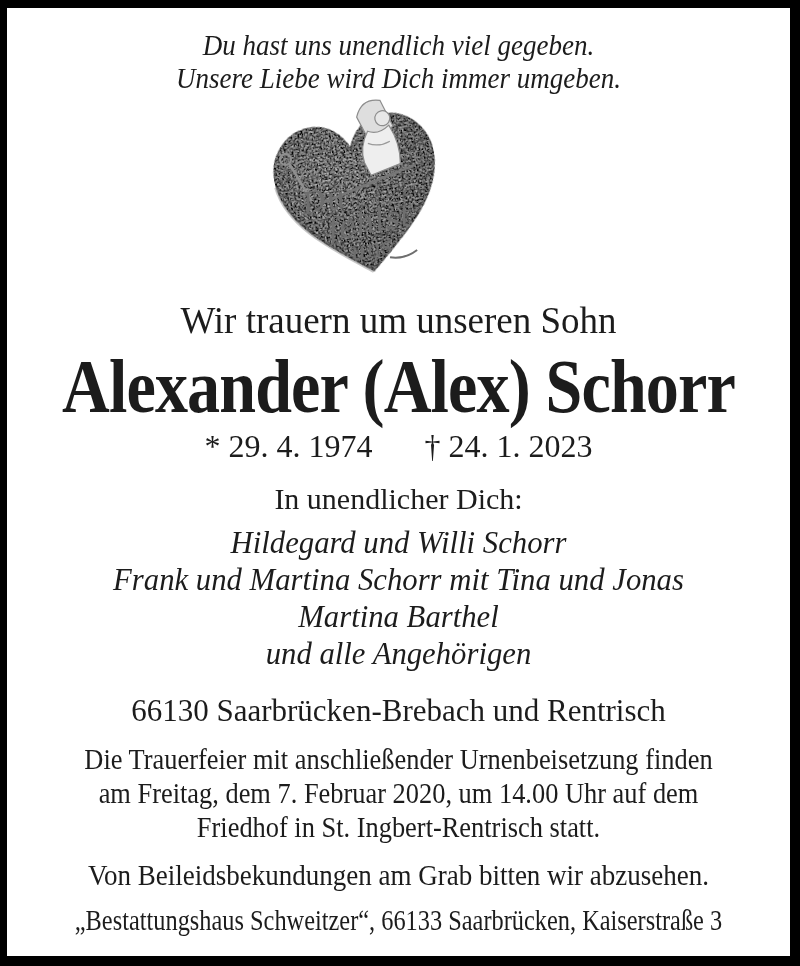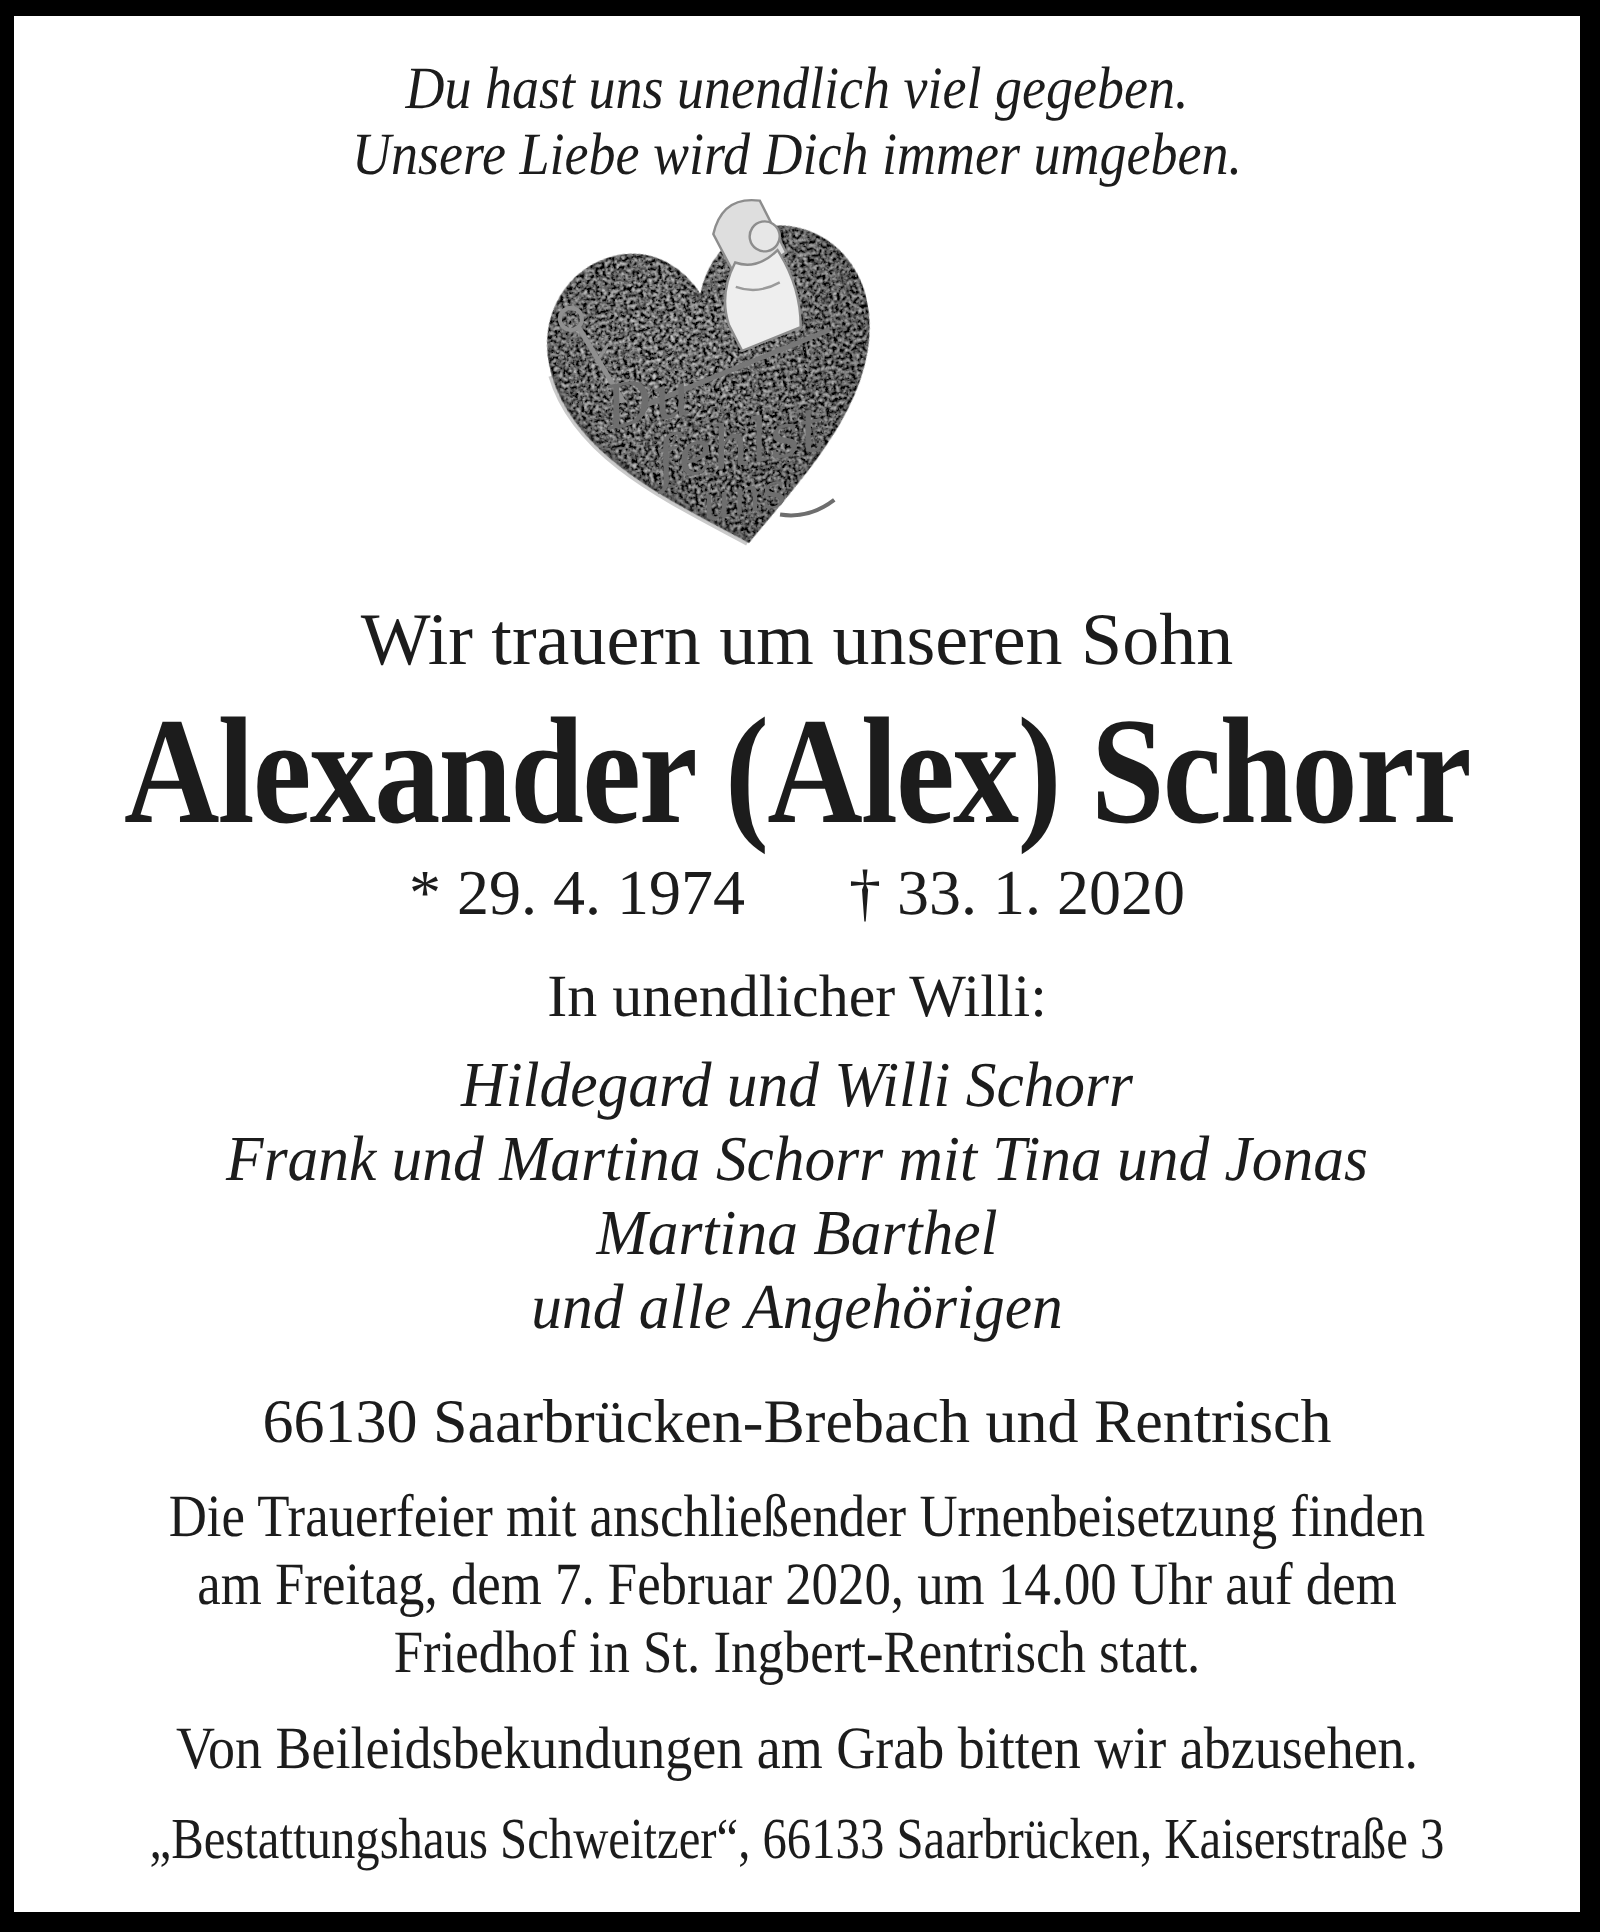--- a/index.html
+++ b/index.html
@@ -81,24 +81,24 @@
           <path d="M120,164 q14,5 28,-2" stroke="#6e6e6e" stroke-width="2" fill="none"></path>
         </g>
       </svg>
     </div>
 
     <div class="line intro">Wir trauern um unseren Sohn</div>
 
     <div class="line name">Alexander (Alex) Schorr</div>
 
     <div class="line dates">
-      <span class="birth">* 29. 4. 1974</span><span>† 33. 1. 2020</span>
+      <span class="birth">* 29. 4. 1974</span><span>† 24. 1. 2023</span>
     </div>
 
-    <div class="line love">In unendlicher Willi:</div>
+    <div class="line love">In unendlicher Dich:</div>
 
     <div class="mourners">
       <div>Hildegard und Willi Schorr</div>
       <div>Frank und Martina Schorr mit Tina und Jonas</div>
       <div>Martina Barthel</div>
       <div>und alle Angehörigen</div>
     </div>
 
     <div class="line location">66130 Saarbrücken-Brebach und Rentrisch</div>
 

